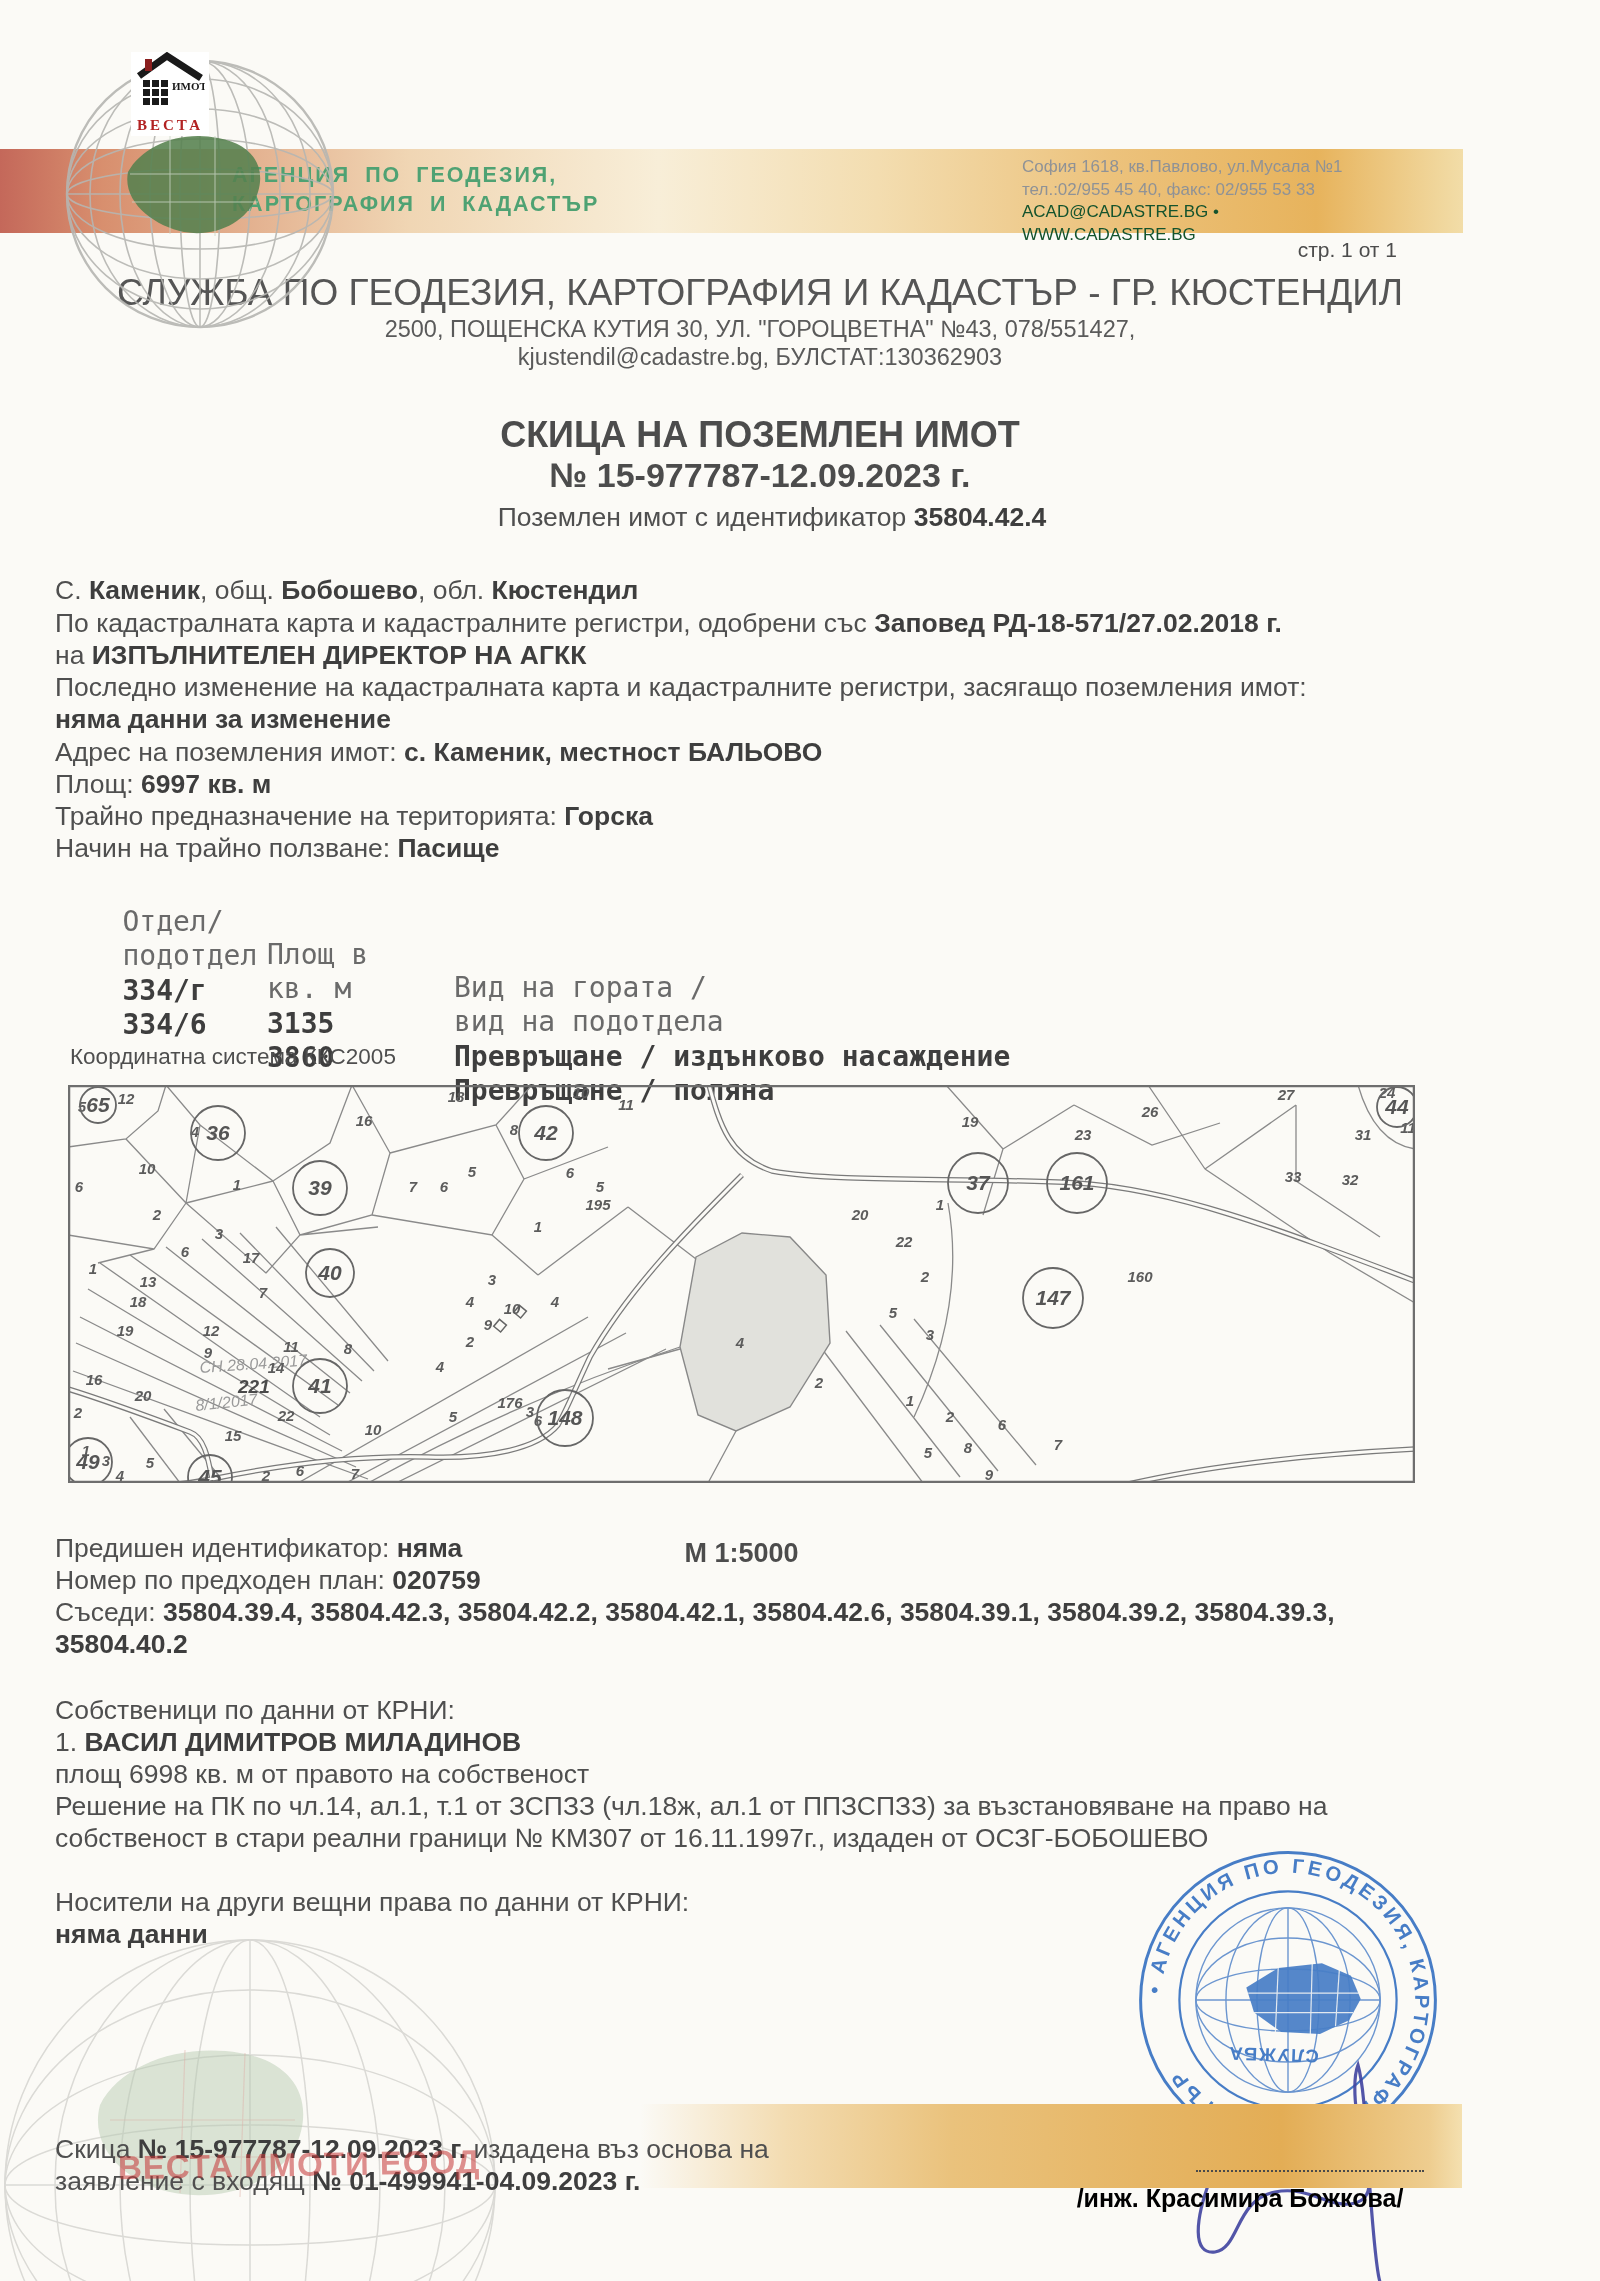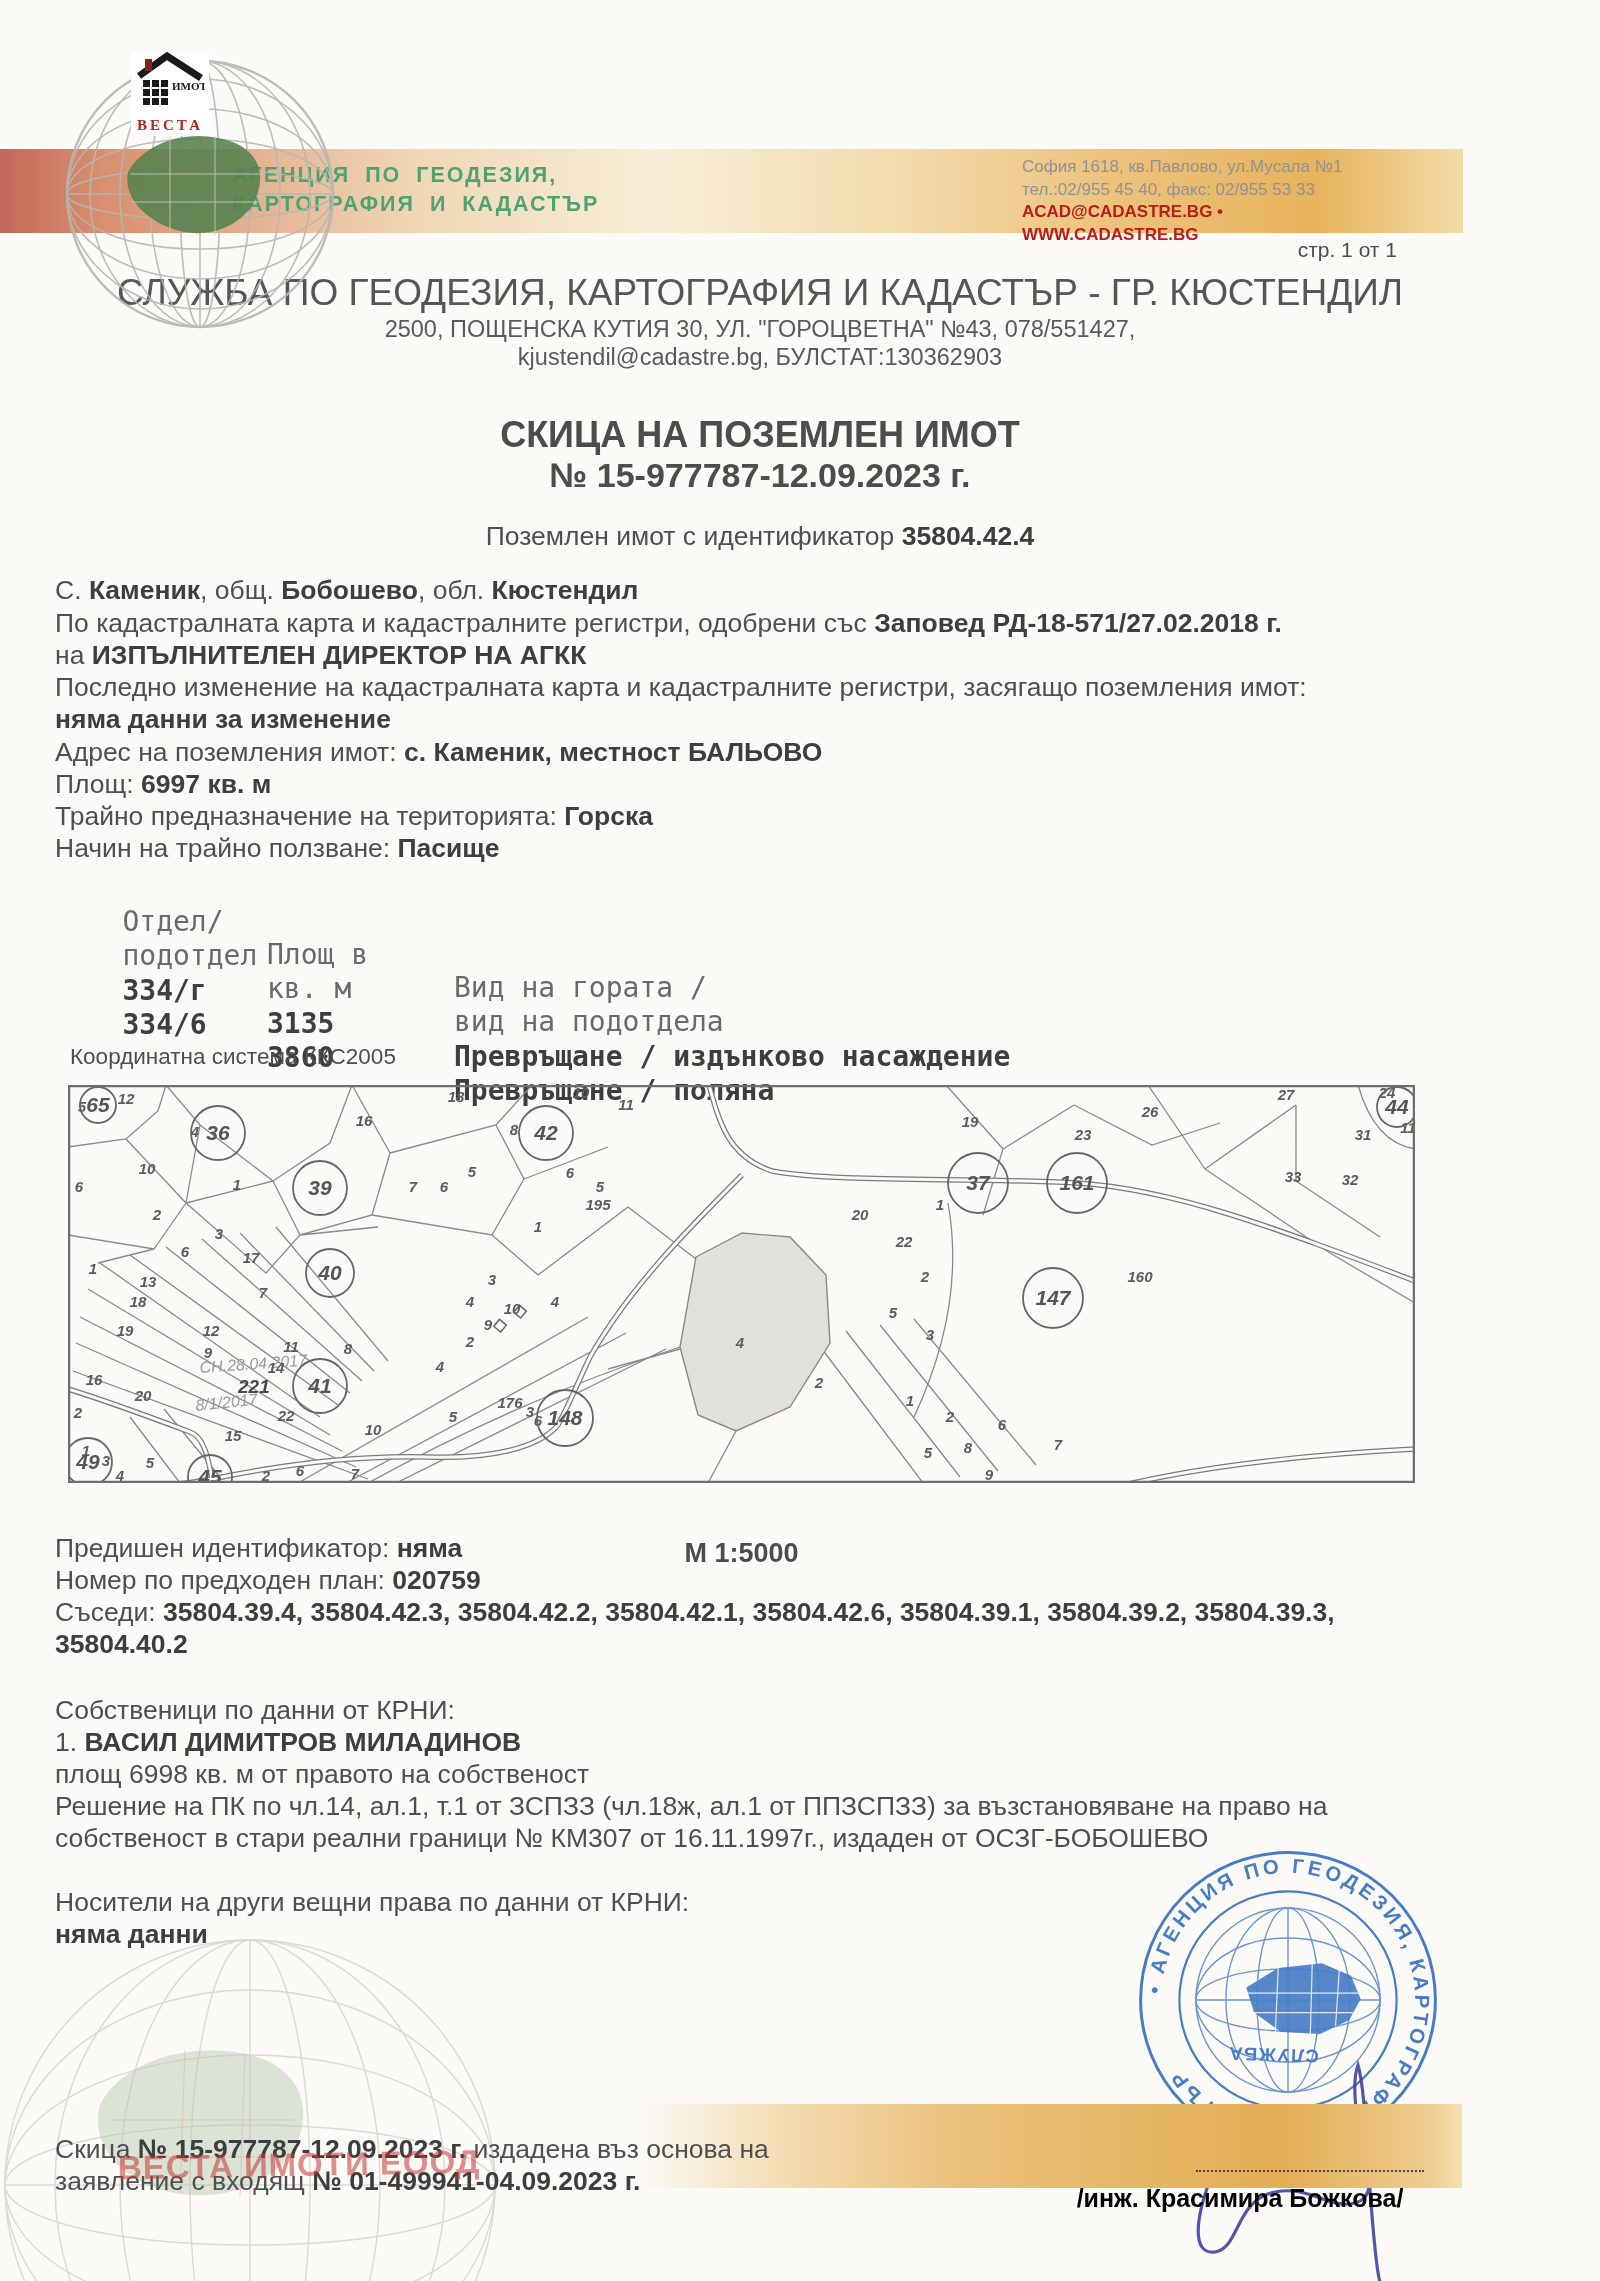--- a/index.html
+++ b/index.html
@@ -5,32 +5,32 @@
   html,body{margin:0;padding:0;background:#888;}
   .page{position:relative;width:1600px;height:2281px;background:#fbfaf6;overflow:hidden;
         font-family:"Liberation Sans",sans-serif;color:#4a4a4a;margin:0 auto;}
   .abs{position:absolute;}
   
   .banner{left:0;top:149px;width:1463px;height:84px;
     background:linear-gradient(90deg,#c4685a 0%,#d88f6e 7%,#f0d6b4 28%,#f8eed8 45%,#f3ddb0 60%,#ecc27c 76%,#e7b35c 90%,#f2dda8 100%);}
   .agency-name{left:232px;top:161px;color:#4fa273;font-weight:bold;font-size:21.5px;
     letter-spacing:2px;word-spacing:7px;line-height:29px;}
   .hq{left:1022px;top:156px;width:372px;font-size:17px;line-height:22.5px;color:#8f9296;}
-  .hq .green{color:#b91c1c;font-weight:bold;}
+  .hq .green{color:#14532d;font-weight:normal;}
   .page-ind{right:203px;top:238px;font-size:21px;color:#4c4c4c;}
   .vesta-box{left:131px;top:52px;width:78px;height:84px;background:#ffffff;text-align:center;z-index:5;}
   .vesta-red{color:#b22222;font-family:"Liberation Serif",serif;font-weight:bold;font-size:15px;letter-spacing:3px;margin-top:1px;}
   
   .center{left:0;width:1520px;text-align:center;}
   .office-name{top:272px;font-size:37px;color:#555;}
   .office-sub{top:316px;font-size:23.5px;color:#5a5a5a;}
   .office-sub2{top:344px;font-size:23.5px;color:#5a5a5a;}
   .title1{top:414px;font-size:36px;font-weight:bold;color:#4c4c4c;}
   .title2{top:456px;font-size:34px;font-weight:bold;color:#4c4c4c;}
-  .ident{top:521px;font-size:26.5px;color:#4f4f4f;}
+  .ident{top:502px;font-size:26.5px;color:#4f4f4f;margin-left:12px;}
   
   .line{left:55px;font-size:26.5px;color:#4f4f4f;white-space:nowrap;}
   .line .b,.b{font-weight:bold;color:#3e3e3e;}
   .mono{left:55px;font-family:"DejaVu Sans Mono",monospace;font-size:28px;color:#6a6a6a;white-space:pre;}
   .mono .c2{position:absolute;left:212px;}
   .mono .c3{position:absolute;left:399px;text-align:center;}
   .mono.bold-row{color:#3e3e3e;font-weight:bold;}
   
   .map-label{left:70px;top:1044px;font-size:22.5px;color:#4e4e4e;}
   .map-wrap{left:68px;top:1085px;}

